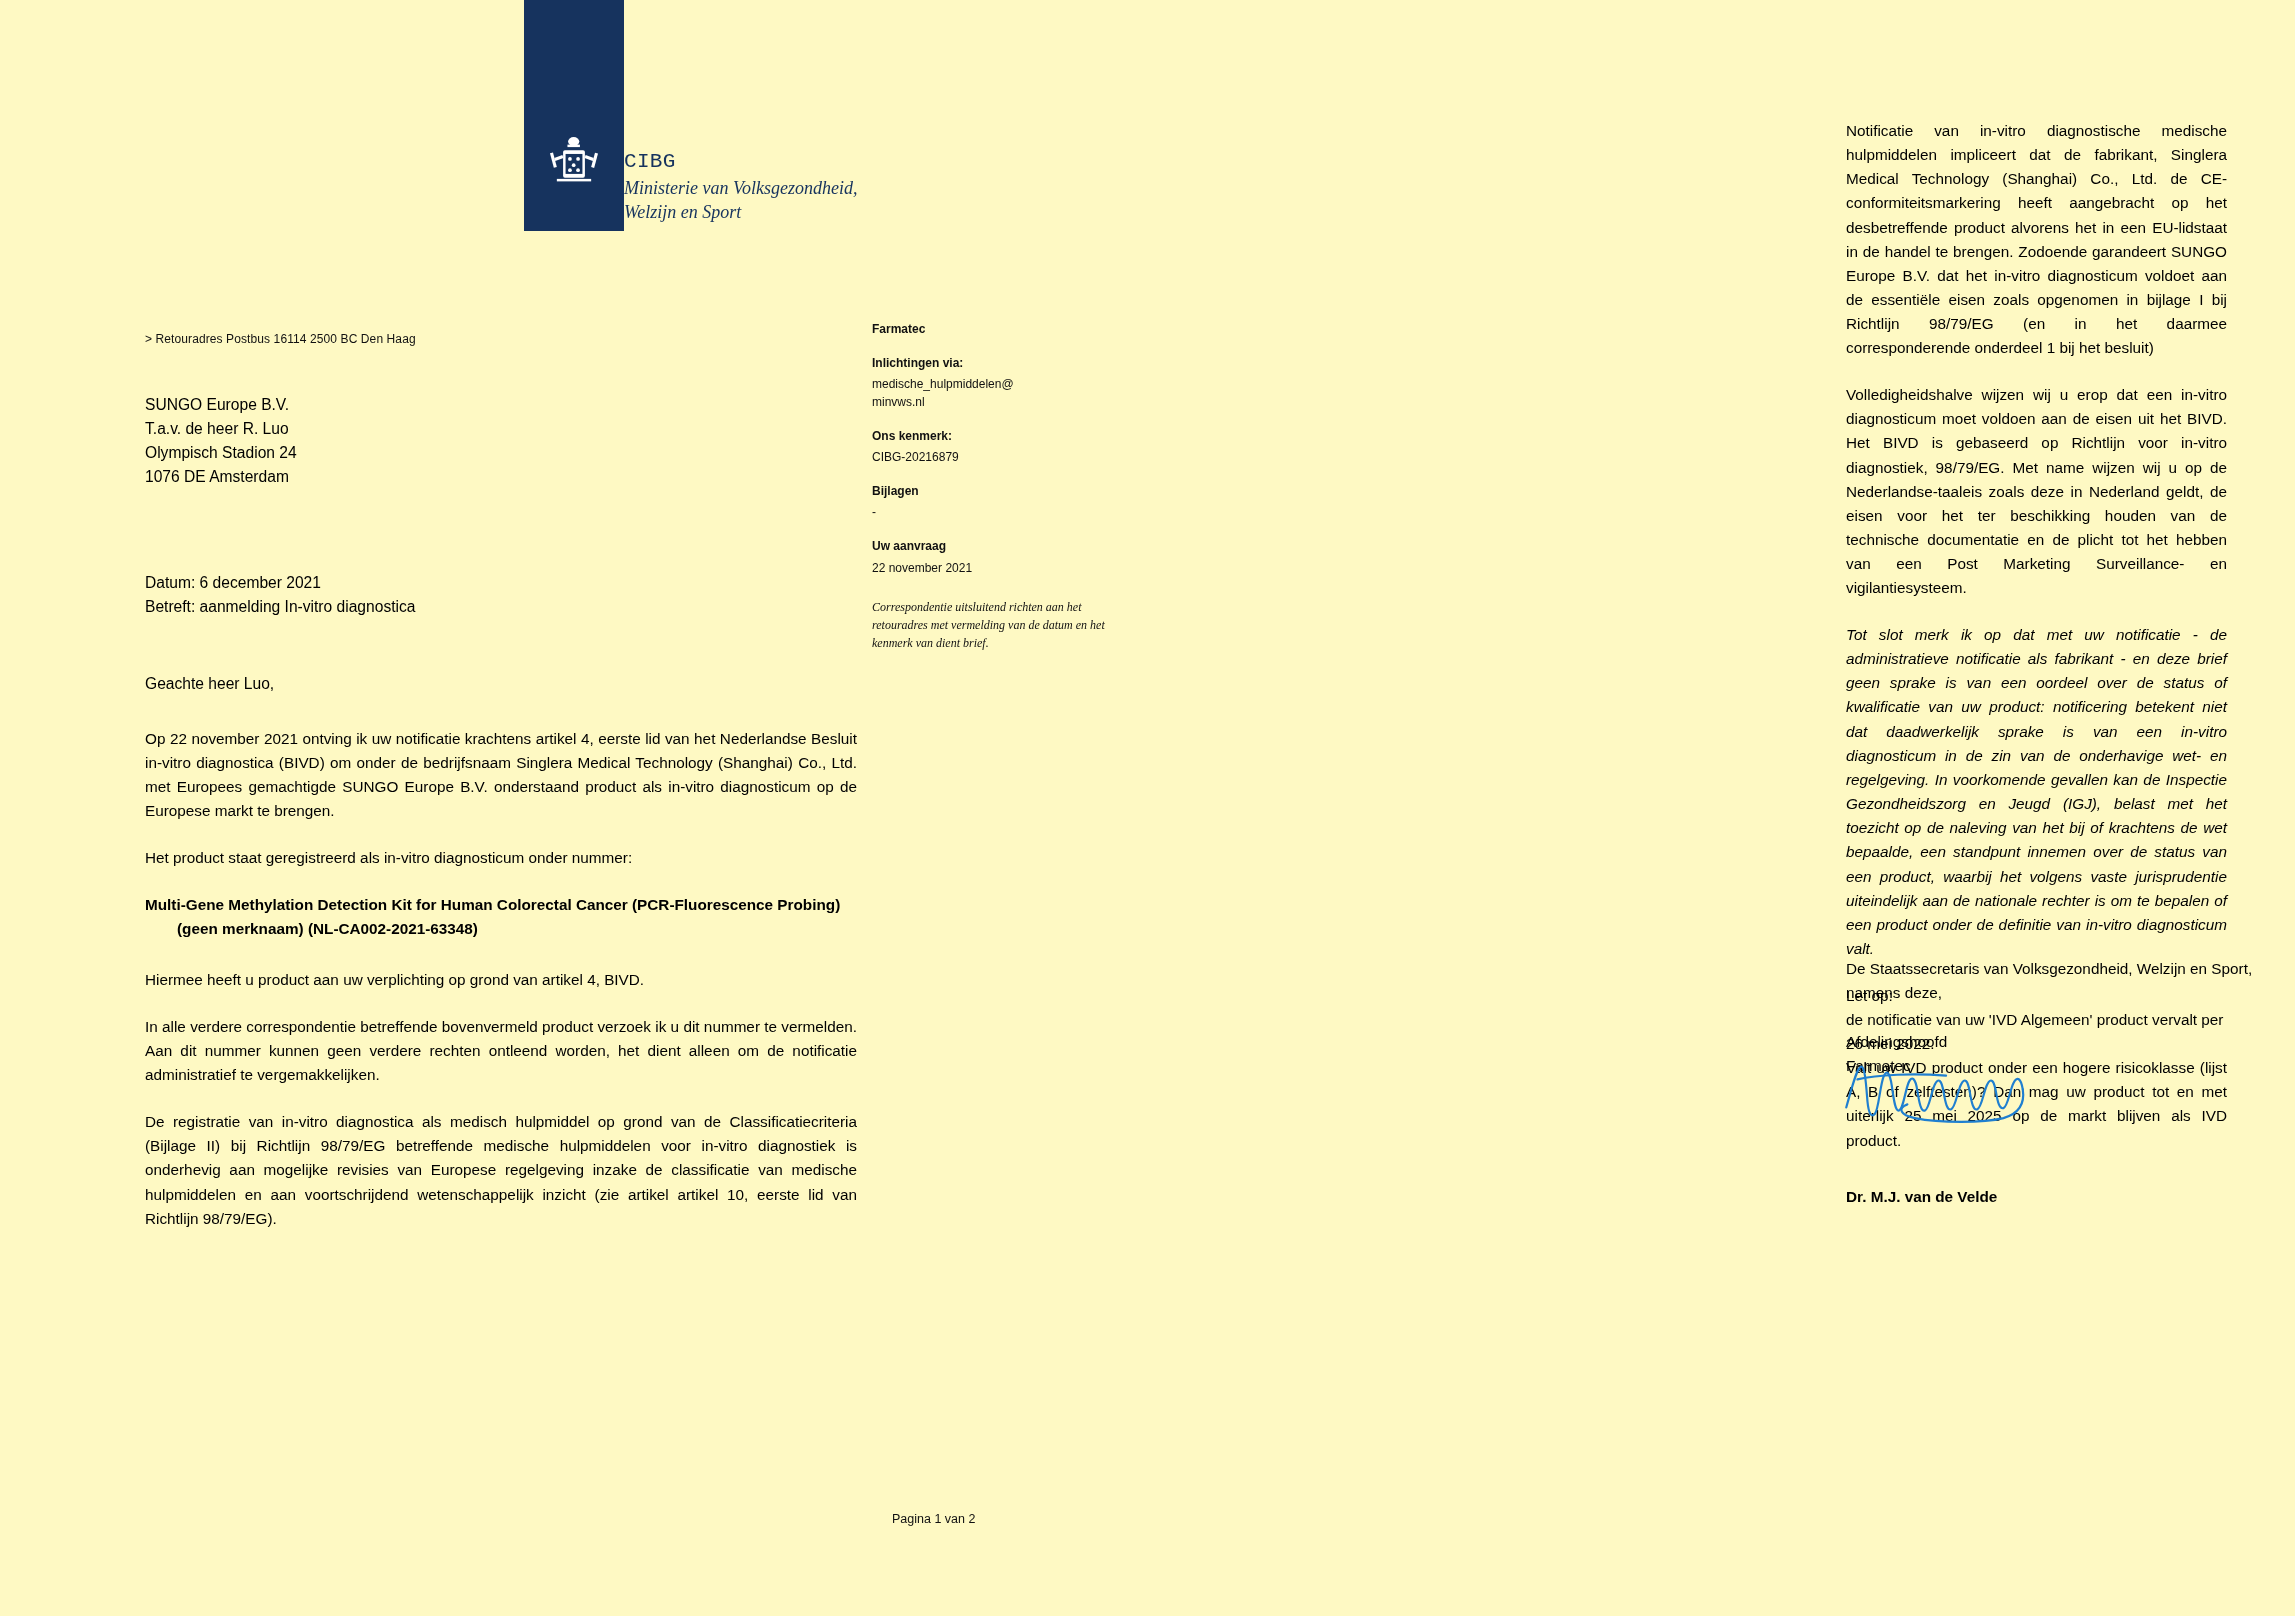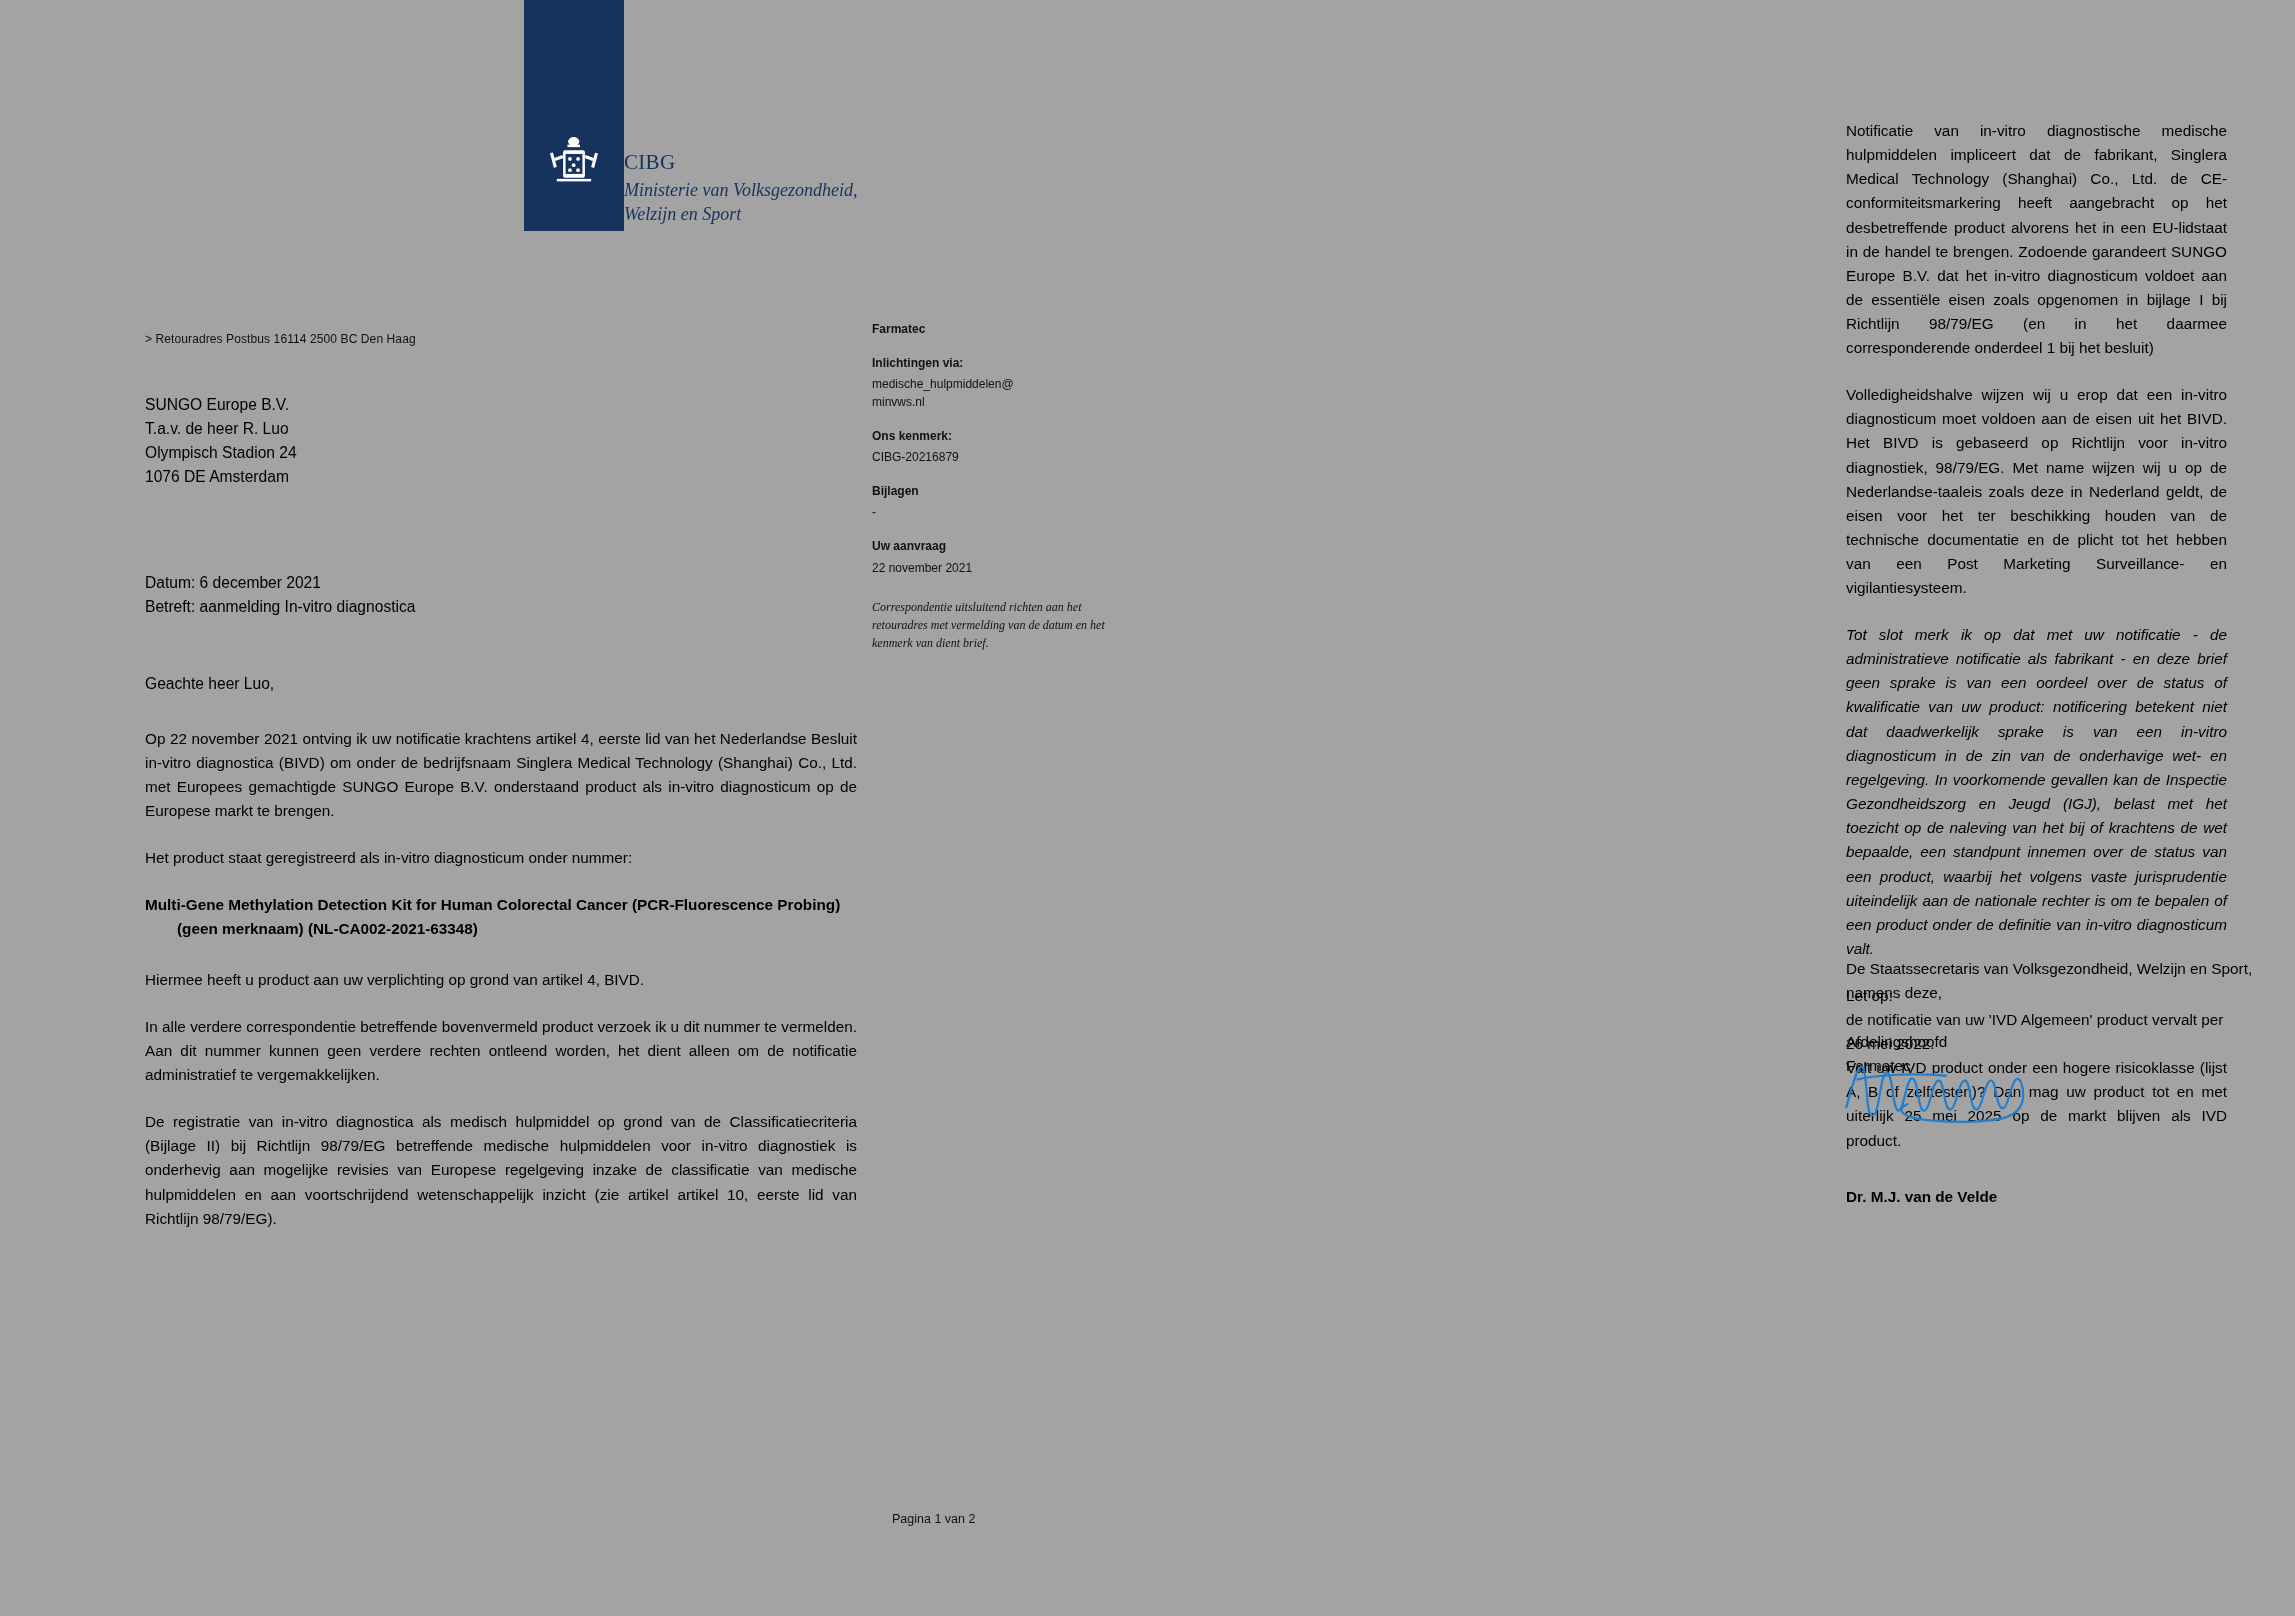--- a/index.html
+++ b/index.html
@@ -12,21 +12,21 @@
     height: 1617px;
     font-family: "Liberation Sans", sans-serif;
     color: #000000;
     position: relative;
     overflow: hidden;
   }
 
   .page {
     position: absolute;
     top: 0;
-    background: #a3a3a3;
+    background: #fef9c3;
   }
   #page-1 {
     left: 0;
     width: 1179px;
     height: 1617px;
   }
   #page-2 {
     left: 1179px;
     width: 1117px;
     height: 1617px;
@@ -68,21 +68,21 @@
     height: 53px;
   }
   .logo-text {
     position: absolute;
     left: 624px;
     top: 150px;
     width: 324px;
     color: #16335e;
   }
   .logo-text .org {
-    font-family: Liberation Serif, serif;
+    font-family: Liberation Mono, monospace;
     font-size: 21px;
     letter-spacing: 0.3px;
     margin-bottom: 3.7px;
   }
   .logo-text .min {
     font-family: "Liberation Serif", serif;
     font-style: italic;
     font-size: 18px;
     line-height: 1.33;
   }

